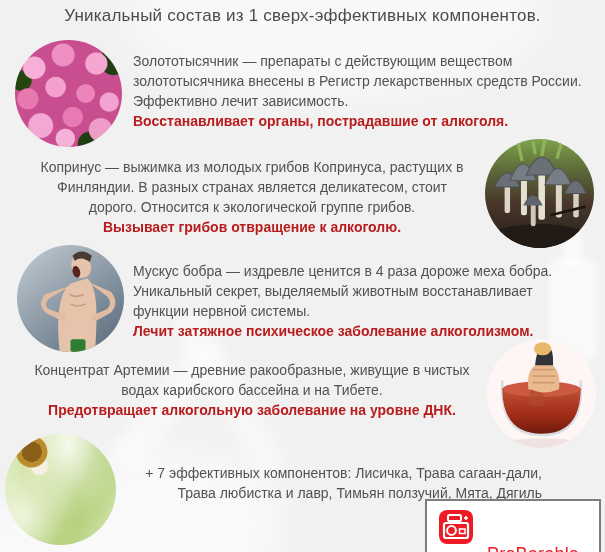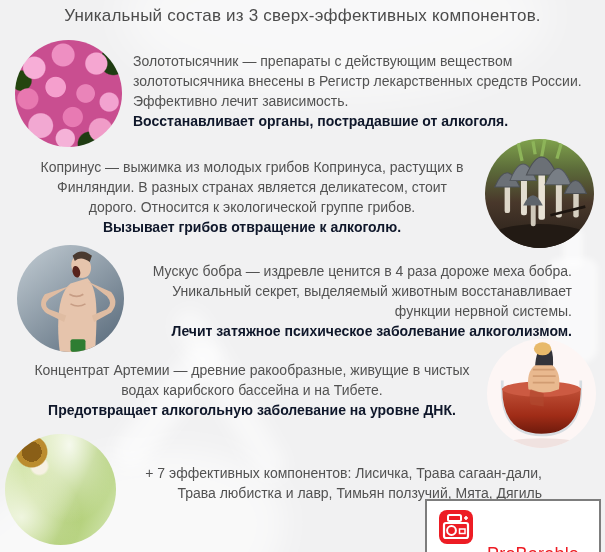--- a/index.html
+++ b/index.html
@@ -58,24 +58,24 @@
       radial-gradient(circle at 55% 73%, #f8e68a 0 2.5%, rgba(0,0,0,0) 3%),
       radial-gradient(circle at 92% 20%, #1f3c12 0 10%, rgba(0,0,0,0) 11%),
       radial-gradient(circle at 6% 38%,  #24450f 0 8%,  rgba(0,0,0,0) 9%),
       radial-gradient(circle at 70% 97%, #1f3c12 0 9%,  rgba(0,0,0,0) 10%),
       #d9599c;
     background-color:#c94e90;
   }
 
   
   .txt { position:absolute; font-size:14px; line-height:20px; color:#525252; }
-  .txt b, .txt .bold { font-weight:700; color:#0f172a; }
+  .txt b, .txt .bold { font-weight:700; color:#b91c1c; }
   .t1 { left:133px; top:51px;  width:452px; text-align:left;  }
   .t2 { left:33px;  top:157px; width:438px; text-align:center; }
-  .t3 { left:120px; top:261px; width:452px; text-align:right;  }
+  .t3 { left:133px; top:261px; width:452px; text-align:left;  }
   .t4 { left:33px;  top:360px; width:438px; text-align:center; }
   .t5 { left:118px; top:463px; width:424px; text-align:right;}
 
   
   .badge {
     position:absolute; left:425px; top:499px; width:176px; height:60px;
     background:#ffffff; border:2px solid #7d7d7d;
     display:flex; align-items:flex-start; padding:8px 0 0 11px; gap:13px;
     cursor:pointer;
   }
@@ -86,21 +86,21 @@
 
 <div id="stage">
 
   <div class="wm wm-top"></div>
   <div class="wm wm-check1"></div>
   <div class="wm wm-check2"></div>
   <div class="wm wm-swoosh"></div>
   <div class="wm wm-bottle-neck"></div>
   <div class="wm wm-bottle-body"></div>
 
-  <div class="title">Уникальный состав из 3 сверх-эффективных компонентов.</div>
+  <div class="title">Уникальный состав из 1 сверх-эффективных компонентов.</div>
 
   <div class="photo ph1"></div>
   <div class="txt t1">
     <span>Золототысячник — препараты с действующим веществом золототысячника внесены в Регистр лекарственных средств России. Эффективно лечит зависимость.</span><br>
     <span class="bold">Восстанавливает органы, пострадавшие от алкоголя.</span>
   </div>
 
   <div class="txt t2">
     <span>Копринус — выжимка из молодых грибов Копринуса, растущих в Финляндии. В разных странах является деликатесом, стоит дорого. Относится к экологической группе грибов.</span><br>
     <span class="bold">Вызывает грибов отвращение к алкоголю.</span>

